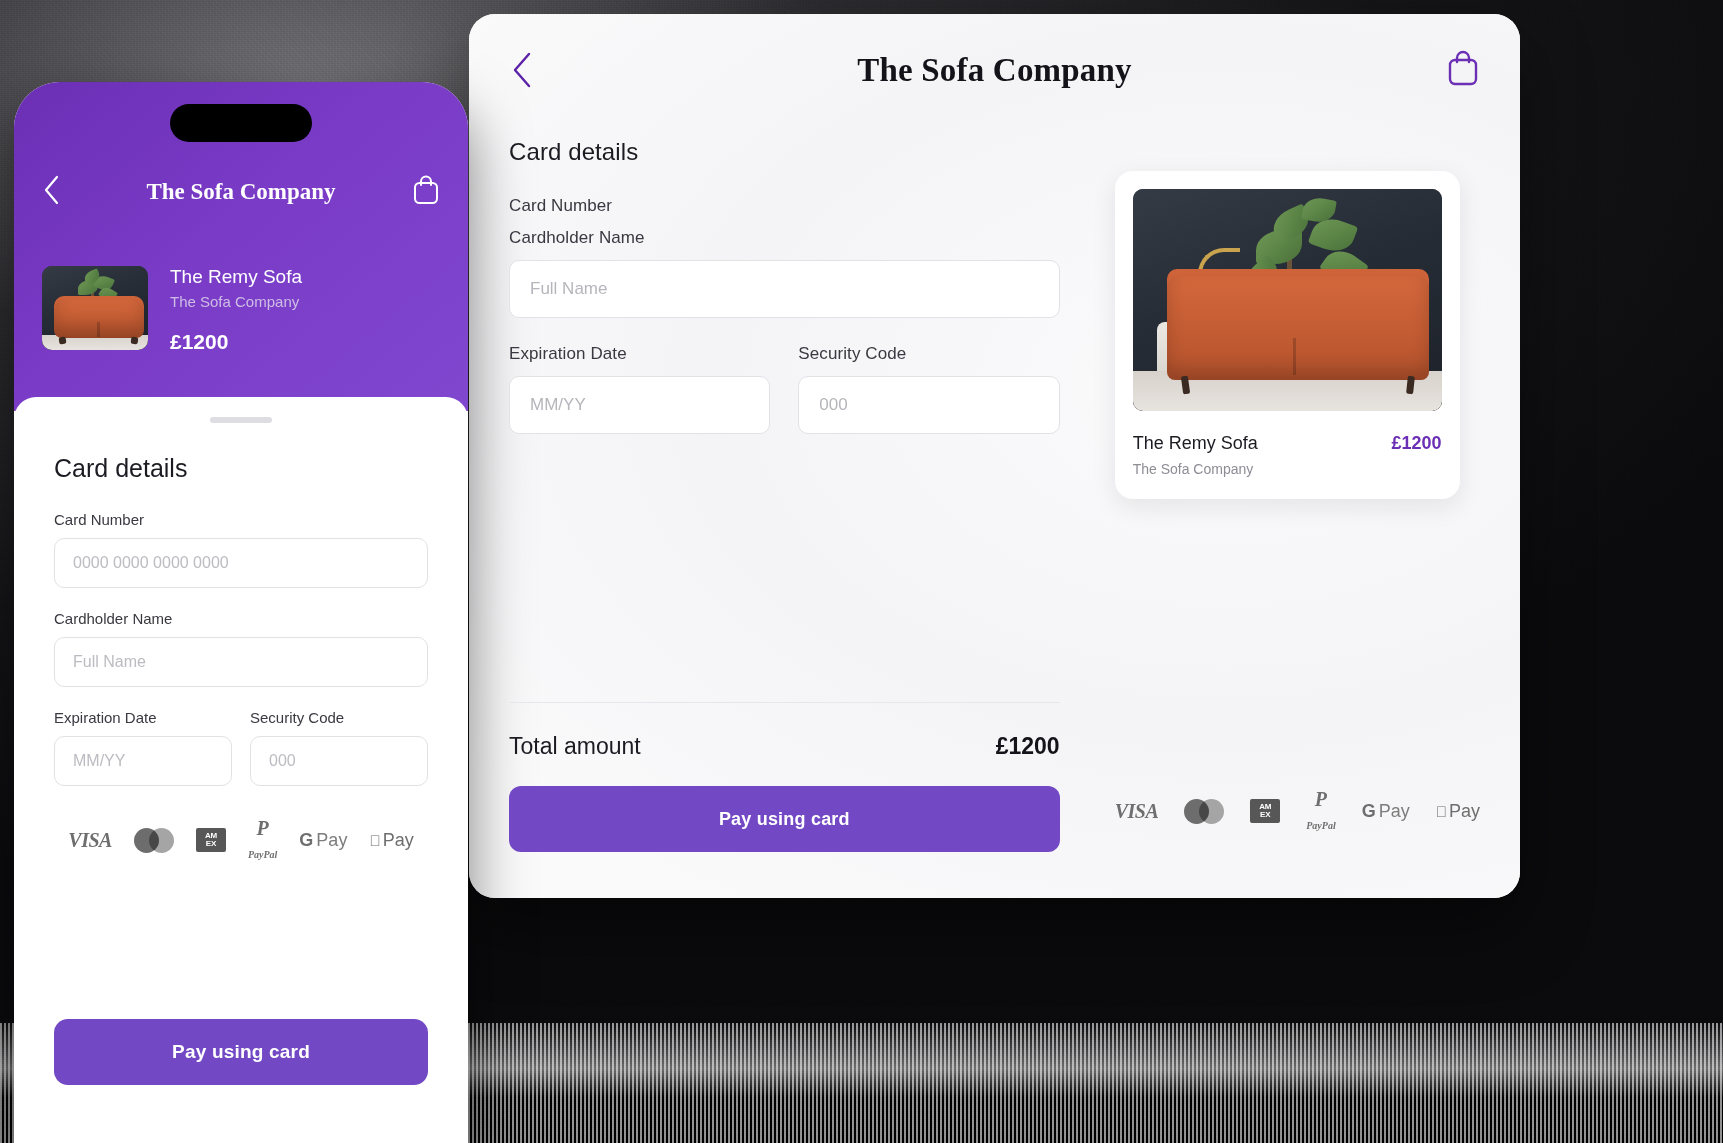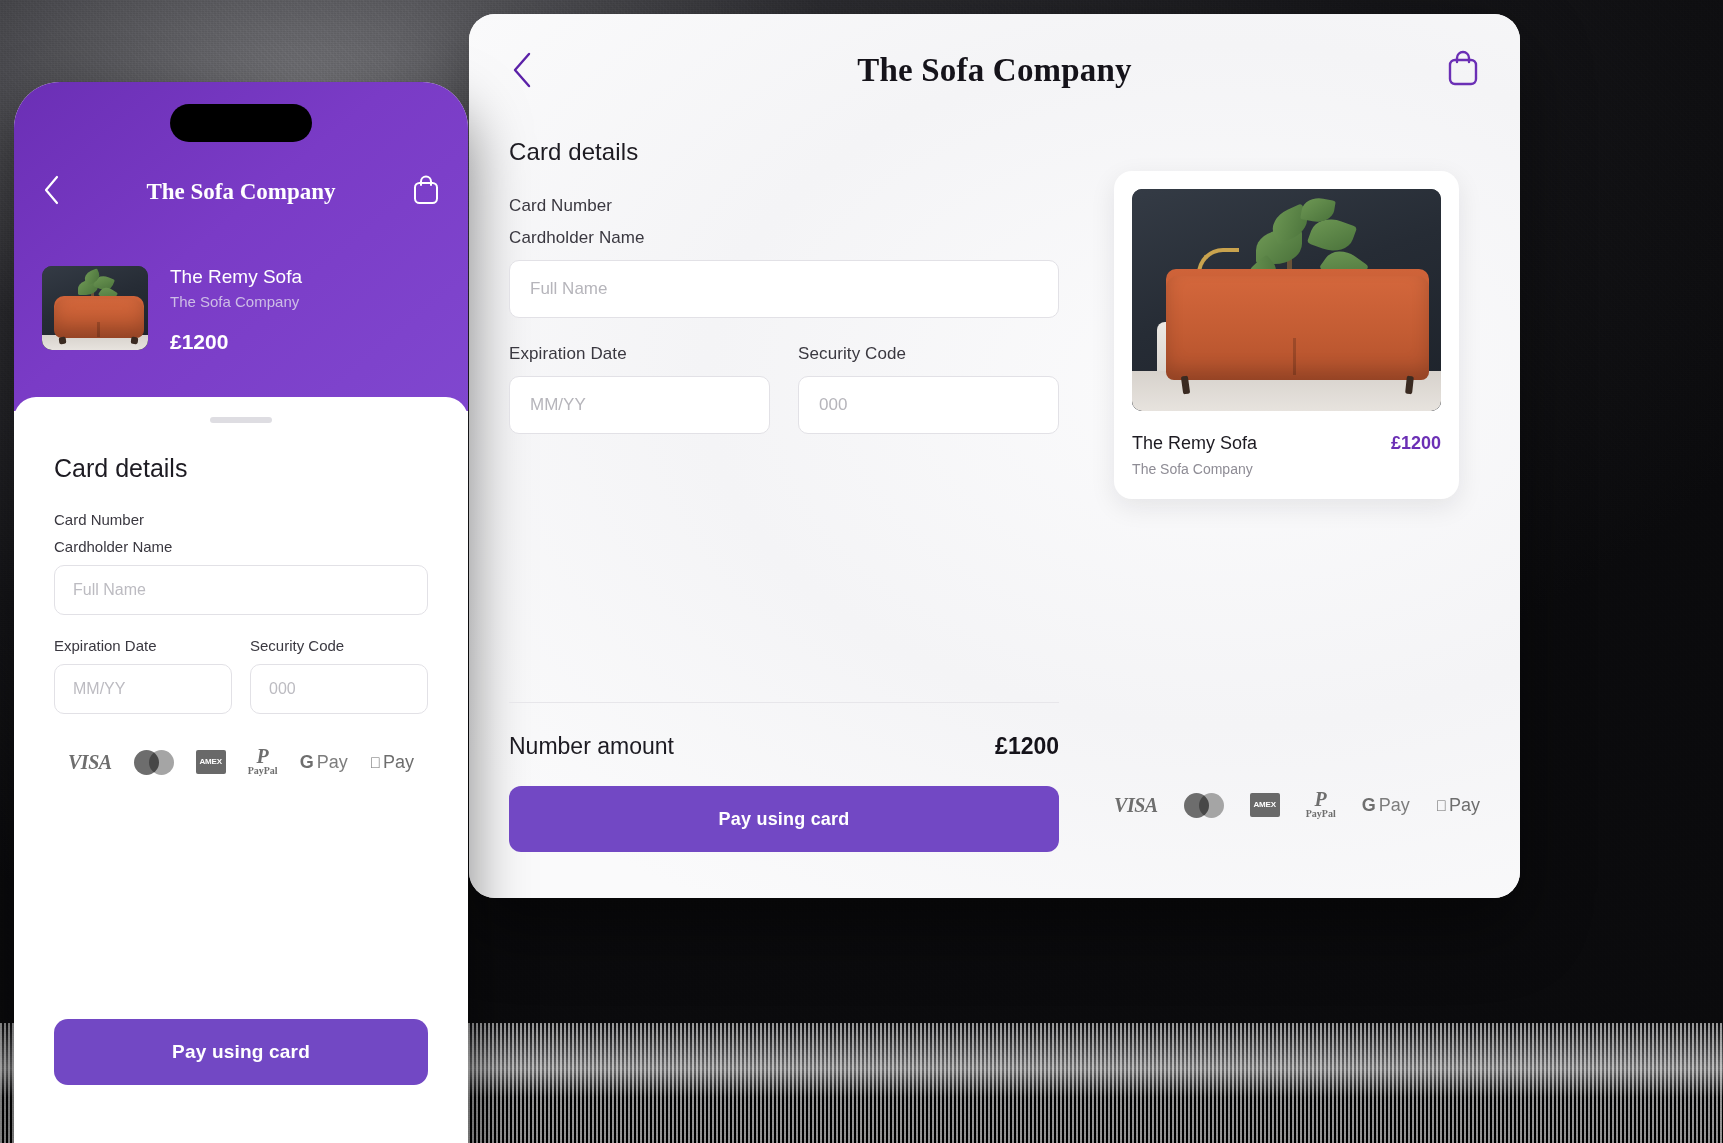--- a/index.html
+++ b/index.html
@@ -249,24 +249,24 @@
   }
   #phone-pay-bar .pay-btn { height: 66px; font-size: 19px; border-radius: 14px; }
 
   
   .pm { display: flex; align-items: center; justify-content: center; filter: grayscale(1); }
   .pm-visa { font-family: "Liberation Serif", serif; font-weight: 700; font-style: italic; font-size: 20px; color: #6e6d74; letter-spacing: -.5px; }
   .pm-mc { position: relative; width: 40px; height: 25px; }
   .pm-mc i { position: absolute; top: 0; width: 25px; height: 25px; border-radius: 50%; display:block; }
   .pm-mc i.a { left: 0; background: #6d6c72; }
   .pm-mc i.b { right: 0; background: #a5a4aa; mix-blend-mode: multiply; }
-  .pm-amex { width: 30px; height: 24px; background: #a16207; color: #fff; font-size: 8px; font-weight: 700; line-height: 8px; display:flex; flex-direction:row; align-items:center; justify-content:center; border-radius:2px; letter-spacing: -.2px;}
+  .pm-amex { width: 30px; height: 24px; background: #0369a1; color: #fff; font-size: 8px; font-weight: 700; line-height: 8px; display:flex; flex-direction:column; align-items:center; justify-content:center; border-radius:2px; letter-spacing: -.2px;}
   .pm-pp { display:flex; flex-direction:column; align-items:center; color:#6e6d74; }
   .pm-pp .glyph { font-family: "Liberation Serif", serif; font-weight:700; font-style: italic; font-size: 20px; line-height: 17px; }
-  .pm-pp .word { font-family: "Liberation Serif", serif; font-weight:700; font-size: 10px; }
+  .pm-pp .word { font-family: "Liberation Serif", serif; font-style: italic; font-weight:700; font-size: 10px; margin-top: 12px; }
   .pm-gp { display:flex; align-items:center; gap:3px; color:#7d7c83; font-size:18px; }
   .pm-gp .g { font-weight: 700; color:#6e6d74; }
   .pm-ap { display:flex; align-items:center; gap:2px; color:#6e6d74; font-size:18px; }
   .pm-ap .apple { font-size: 15px; }
 </style>
 </head>
 <body>
 
 <div id="backdrop">
   <div id="backdrop-bottom"></div>
@@ -308,21 +308,21 @@
           <div>
             <div class="field-label-d">Security Code</div>
             <div class="field-d">000</div>
           </div>
         </div>
 
         <div id="desktop-spacer"></div>
         <div id="desktop-divider"></div>
 
         <div id="desktop-total-row">
-          <span id="desktop-total-label">Number amount</span>
+          <span id="desktop-total-label">Total amount</span>
           <span id="desktop-total-value">£1200</span>
         </div>
 
         <div id="desktop-pay-wrap">
           <button class="pay-btn">Pay using card</button>
         </div>
       </div>
 
       <div id="desktop-side">
         <div id="product-card">
@@ -425,20 +425,21 @@
         <div id="phone-prod-price">£1200</div>
       </div>
     </div>
   </div>
 
   <div id="phone-sheet">
     <div id="sheet-grabber"></div>
     <div class="section-title-m" style="margin-bottom:28px;">Card details</div>
 
     <div class="field-label-m">Card Number</div>
+    <div class="field-m">0000 0000 0000 0000</div>
 
     <div class="field-label-m">Cardholder Name</div>
     <div class="field-m">Full Name</div>
 
     <div class="row-two-m">
       <div>
         <div class="field-label-m">Expiration Date</div>
         <div class="field-m">MM/YY</div>
       </div>
       <div>

